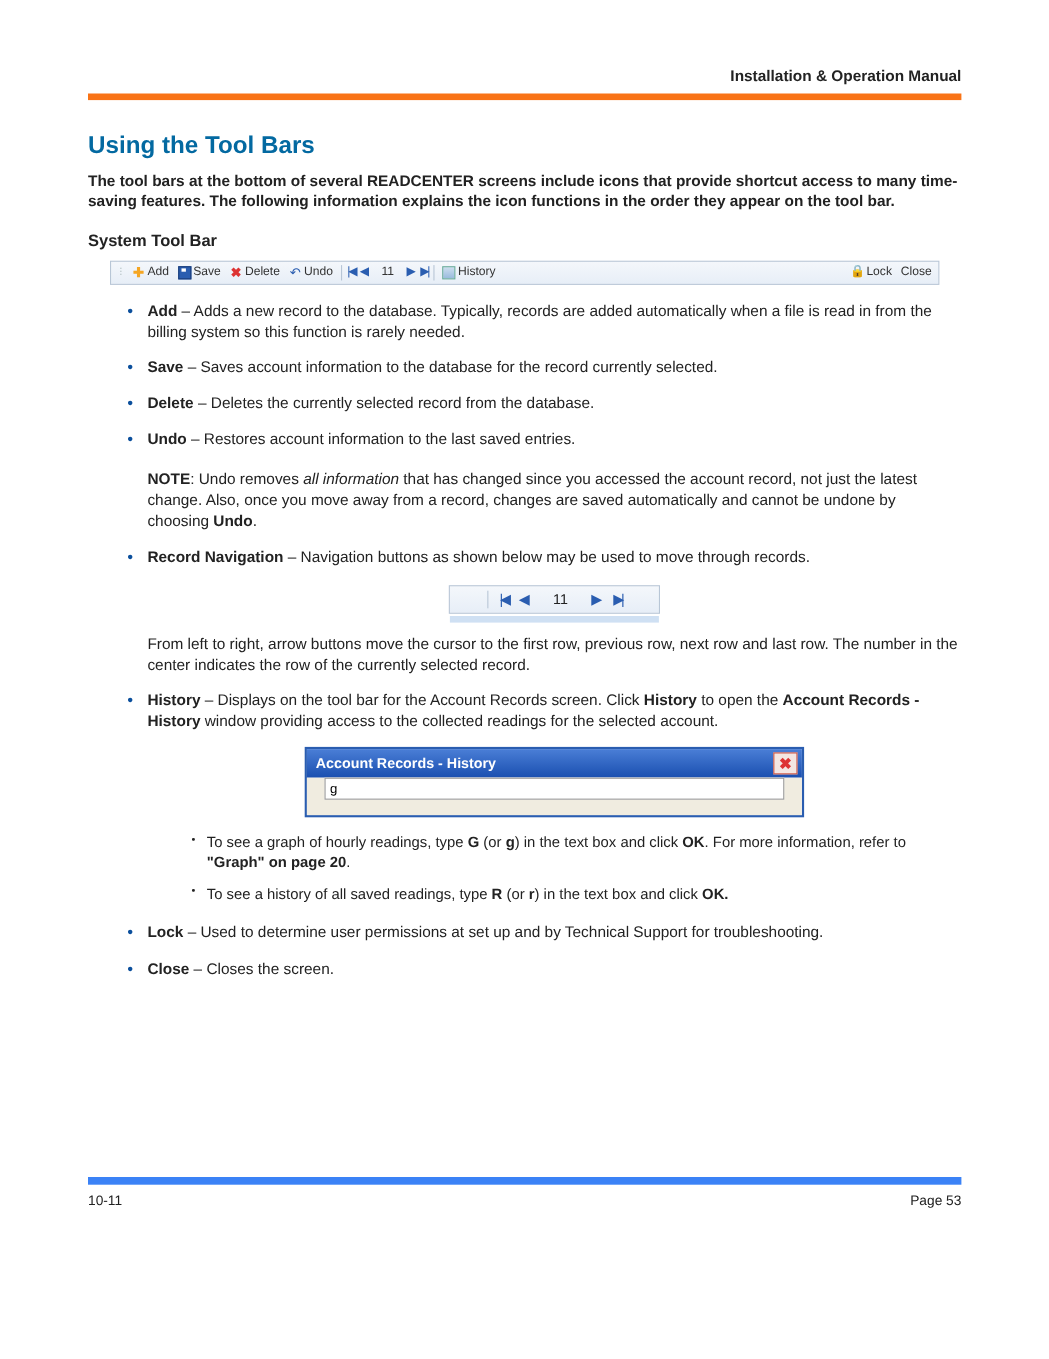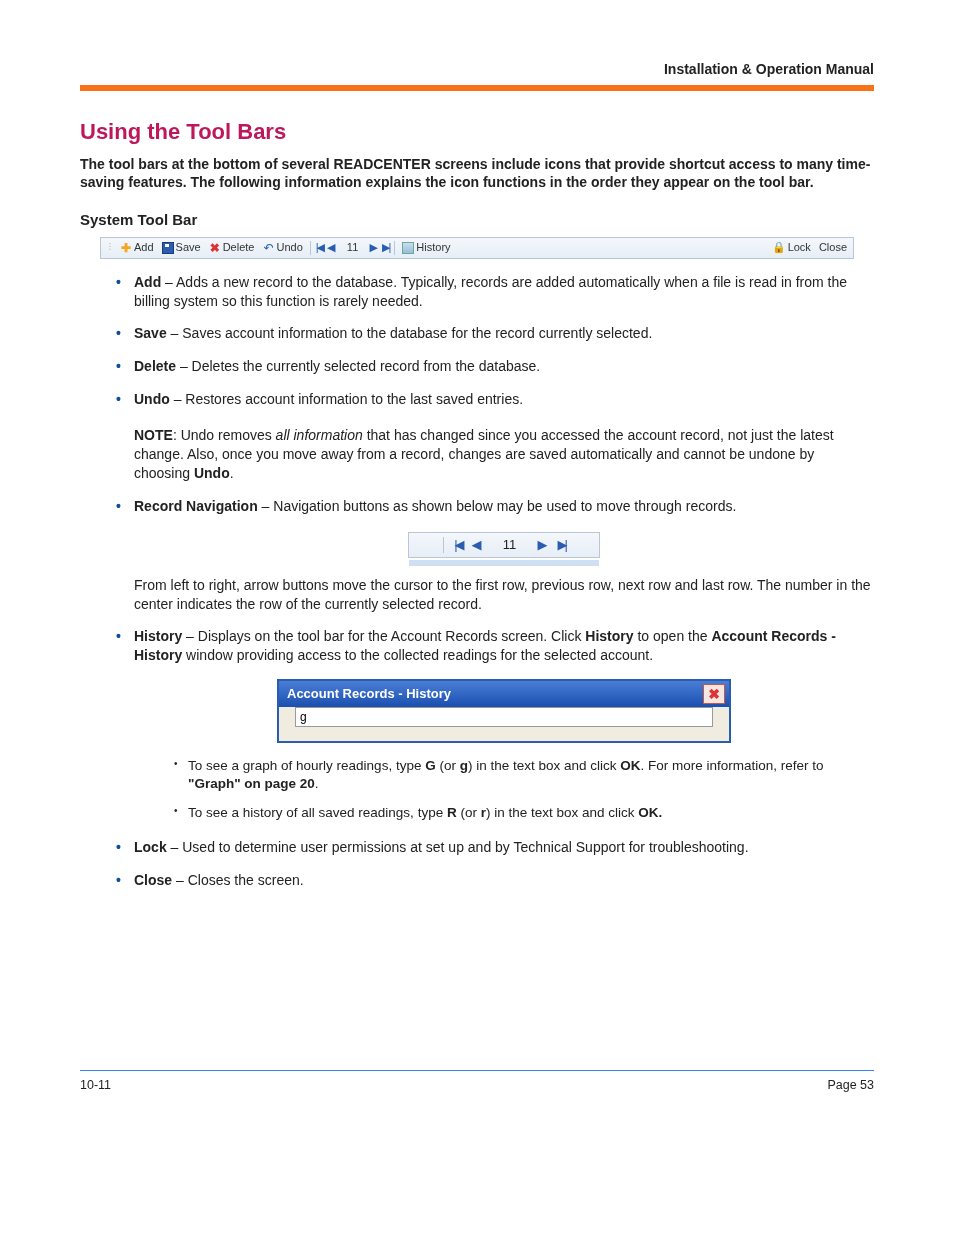--- a/index.html
+++ b/index.html
@@ -14,21 +14,21 @@
     line-height: 1.35;
   }
   .header-line {
     border-bottom: 6px solid #f97316;
     padding-bottom: 6px;
     margin-bottom: 26px;
     text-align: right;
     font-weight: bold;
   }
   h1.section-title {
-    color: #be185d;
+    color: #0369a1;
     font-size: 22px;
     margin: 0 0 8px 0;
     font-weight: bold;
   }
   p.intro { margin: 0 0 18px 0; font-weight: bold; }
   h2.subhead {
     font-size: 15px;
     font-weight: bold;
     margin: 12px 0 6px 0;
   }
@@ -112,21 +112,21 @@
     border:1px solid #9a9a9a; border-radius:2px; font-size:11px;
     display:flex; align-items:center; justify-content:center;
   }
   .dlg-btn.ok { border-color:#5a8bd0; box-shadow:0 0 0 1px #9fc0ea inset;}
   .dialog .inputrow { background:#f0ece0; padding:0 16px 14px 16px;}
   .dialog input[type=text]{
     width:100%; height:20px; box-sizing:border-box; border:1px solid #9a9a9a;
     background:#fff; font-size:12px; padding:0 4px;
   }
   .footer {
-    border-top:1px solid #3b82f6; margin-top:180px; padding-top:6px;
+    border-top:7px solid #3b82f6; margin-top:180px; padding-top:6px;
     display:flex; justify-content:space-between; font-size:12.5px;
   }
 </style>
 </head>
 <body>
 
 <div class="header-line">
   <span>Installation &amp; Operation Manual</span>
 </div>
 

